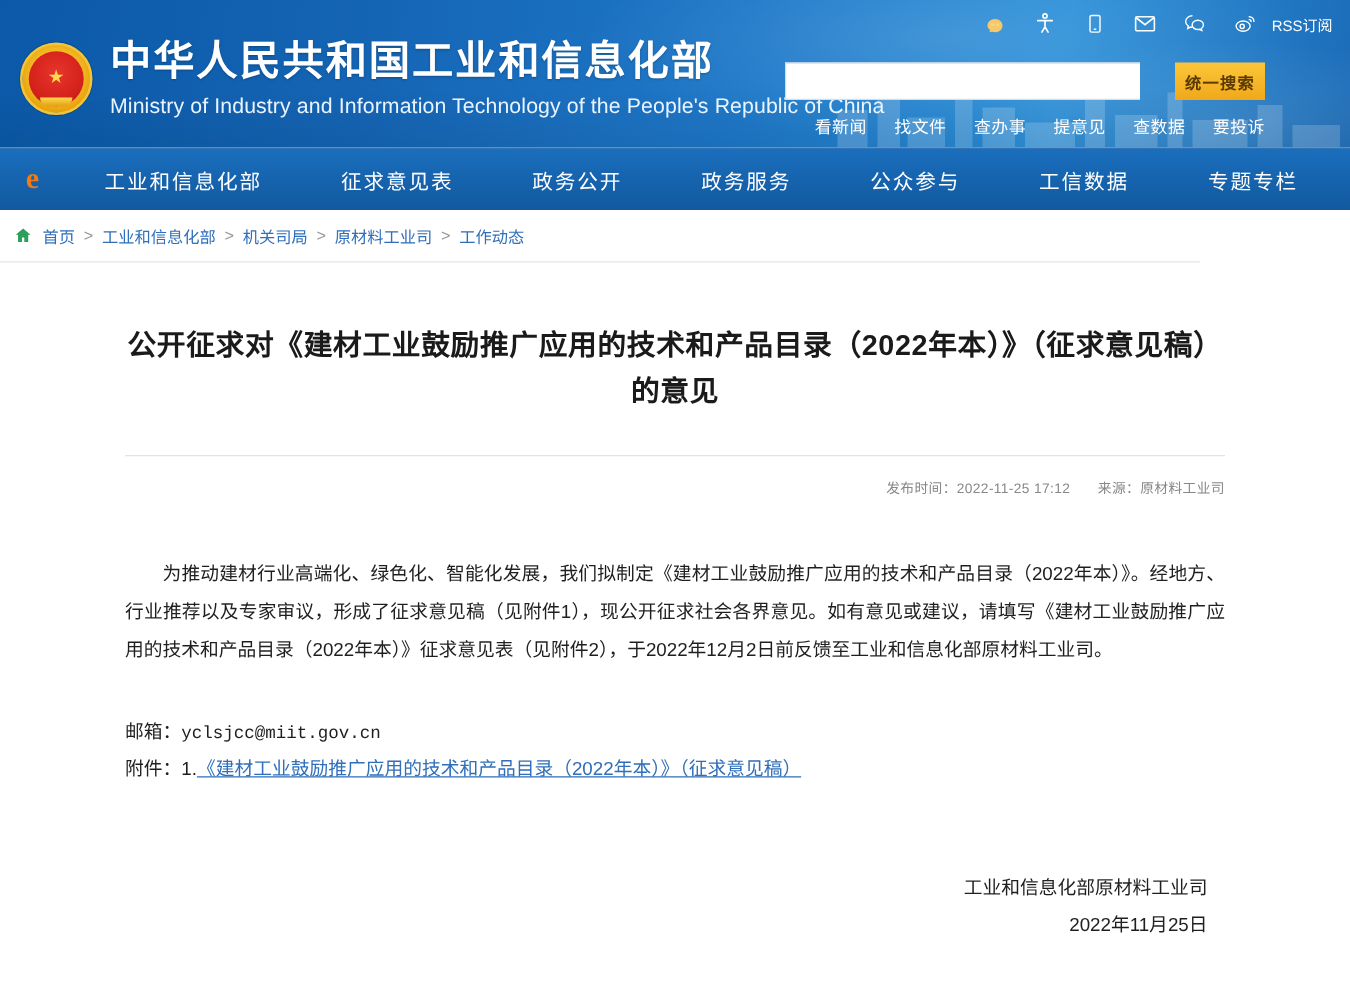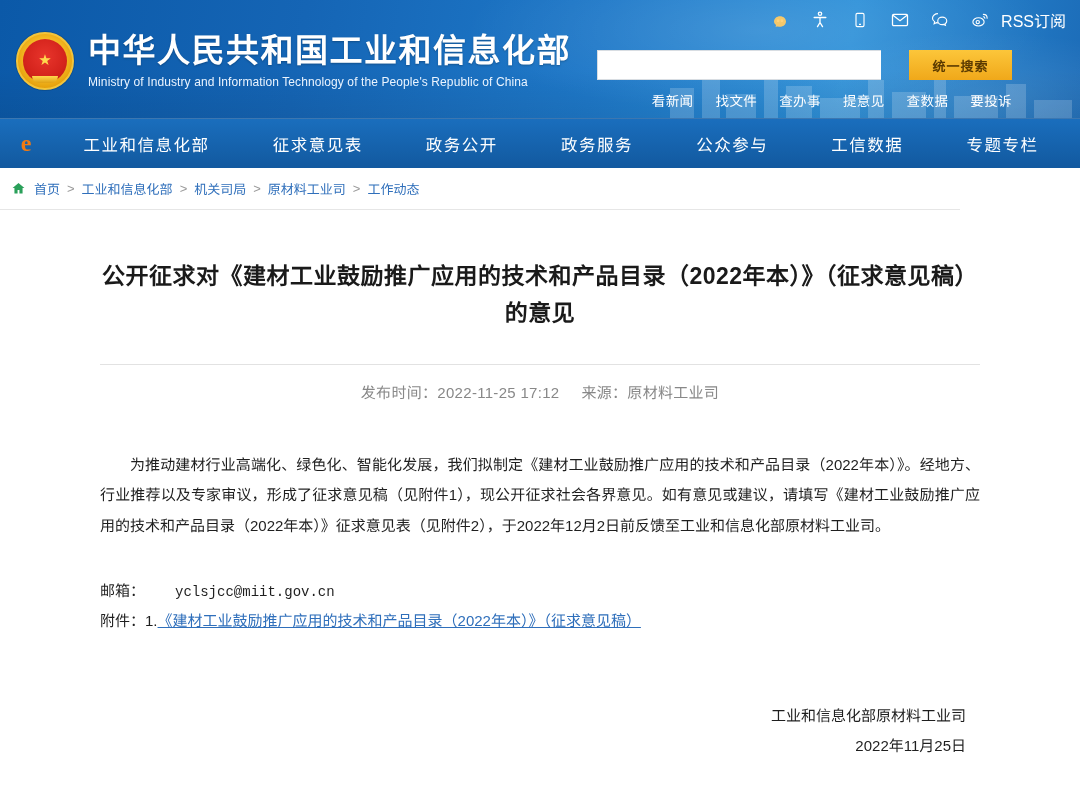--- a/index.html
+++ b/index.html
@@ -46,21 +46,21 @@
     gap: 14px;
     z-index: 5;
   }
   .topicons .ic {
     width: 26px; height: 22px;
     display: flex; align-items: center; justify-content: center;
     color: #ffffff;
   }
   .rss-label {
     color: #ffffff;
-    font-size: 16px;
+    font-size: 12px;
     letter-spacing: 0;
     margin-left: -6px;
   }
 
   .logo-area {
     position: absolute;
     left: 16px; top: 32px;
     display: flex;
     align-items: center;
     gap: 14px;
@@ -101,21 +101,21 @@
     color: #ffffff;
     font-size: 33px;
     font-weight: bold;
     letter-spacing: 1.5px;
     line-height: 1.15;
     text-shadow: 0 1px 2px rgba(0,0,0,0.25);
     font-family: "Liberation Serif", "DejaVu Serif", serif;
   }
   .title-block .en {
     color: #eaf4ff;
-    font-size: 12px;
+    font-size: 17px;
     letter-spacing: 0.1px;
     margin-top: 5px;
   }
 
   .search-area {
     position: absolute;
     right: 68px; top: 50px;
     z-index: 4;
   }
   .search-row { display: flex; align-items: stretch; }
@@ -124,21 +124,21 @@
     border: 1px solid #d8dde2;
     border-right: none;
     background: #ffffff;
     padding: 0 8px;
     font-size: 13px;
     outline: none;
     color: #333;
     font-family: "Liberation Sans", sans-serif;
   }
   .search-btn {
-    width: 103px; height: 30px;
+    width: 72px; height: 30px;
     border: none;
     background: linear-gradient(#fcc63a, #f0a81a);
     color: #5a3a00;
     font-size: 13px;
     font-weight: bold;
     cursor: pointer;
     letter-spacing: 1px;
     font-family: "Liberation Sans", sans-serif;
     margin-left: 28px;
   }
@@ -230,23 +230,23 @@
     line-height: 1.6;
     letter-spacing: 0.5px;
     font-family: "Liberation Sans", sans-serif;
   }
   .meta-sep {
     margin: 32px 0 0 0;
     border: none;
     border-top: 1px solid #e2e2e2;
   }
   .meta {
-    text-align: center;
+    text-align: right;
     color: #888;
-    font-size: 15px;
+    font-size: 11px;
     padding: 16px 0 0 0;
     letter-spacing: 0.3px;
   }
   .meta .gap { display: inline-block; width: 22px; }
   .meta a { color: #888; text-decoration: none; }
 
   .body-text {
     margin-top: 48px;
     font-size: 15px;
     line-height: 2.05;
@@ -255,21 +255,21 @@
     font-family: "Liberation Sans", "DejaVu Sans", sans-serif;
   }
   .body-text p { margin: 0; text-indent: 2em; }
 
   .contact {
     margin-top: 34px;
     font-size: 15px;
     line-height: 1.95;
     color: #1f1f1f;
   }
-  .contact .mono { font-family: "Liberation Mono", "DejaVu Sans Mono", monospace; font-size: 14px; margin-left: 30px; }
+  .contact .mono { font-family: "Liberation Mono", "DejaVu Sans Mono", monospace; font-size: 14px; }
   .attach-row { display: flex; align-items: center; }
   .attach-label { white-space: nowrap; }
   .attach-list { }
   .attach-item { white-space: nowrap; }
   .attach-item a {
     color: #2f6fbb;
     text-decoration: underline;
   }
   .attach-indent { padding-left: 2.95em; }
 

